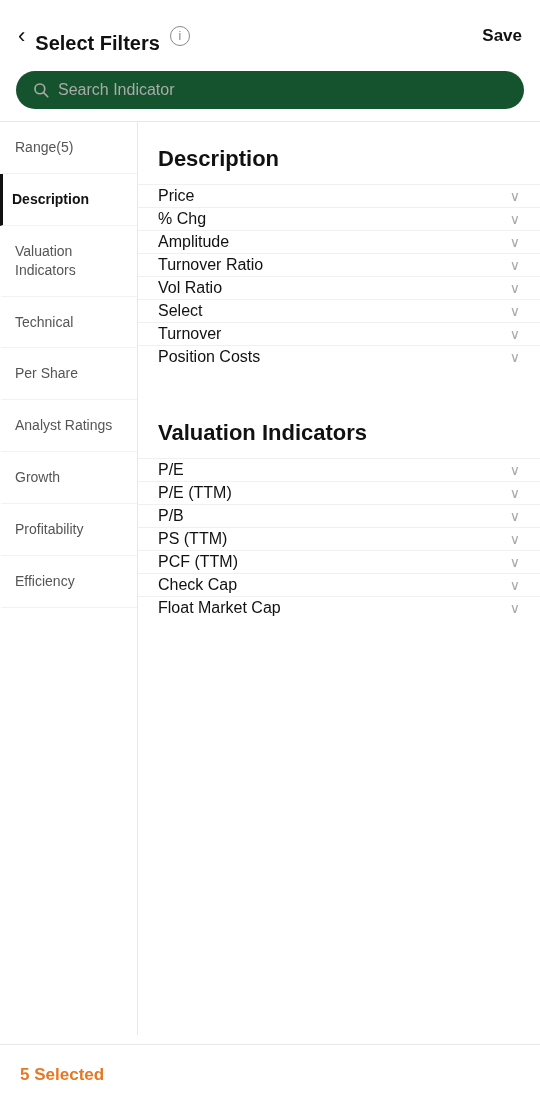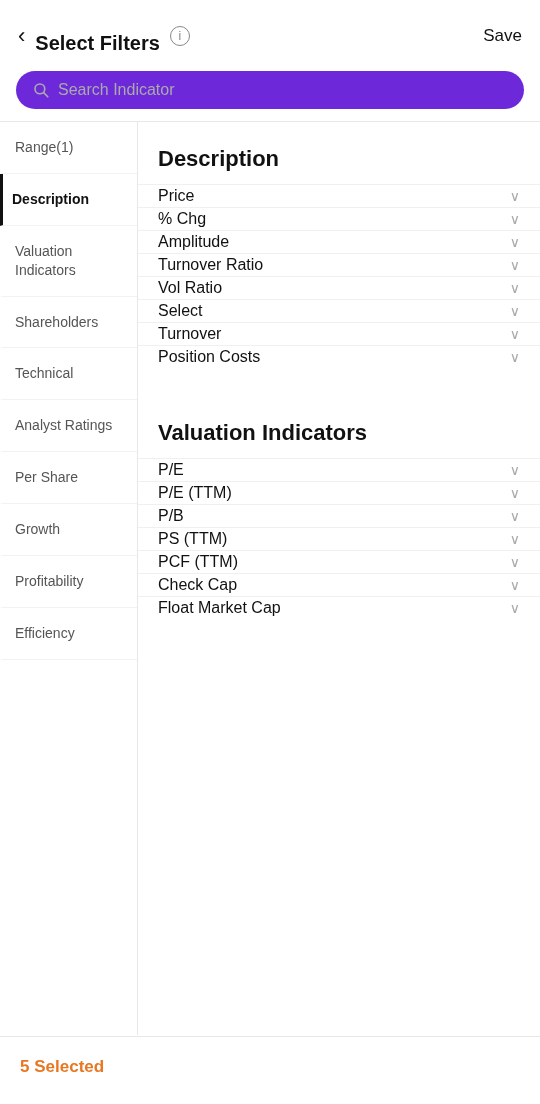--- a/index.html
+++ b/index.html
@@ -40,27 +40,27 @@
       border: 1.5px solid #888;
       display: flex;
       align-items: center;
       justify-content: center;
       font-size: 12px;
       color: #888;
     }
     .header-save {
       font-size: 17px;
       color: #111;
-      font-weight: 400;
+      font-weight: 700;
     }
 
     
     .search-bar {
       margin: 4px 16px 12px 16px;
-      background: #6d28d9;
+      background: #14532d;
       border-radius: 22px;
       display: flex;
       align-items: flex-start;
       padding: 10px 16px;
       gap: 8px;
     }
     .search-icon-shape {
       width: 18px;
       height: 18px;
       flex-shrink: 0;
@@ -140,21 +140,21 @@
     }
 
     
     .section-spacer {
       height: 28px;
     }
 
     
     .footer {
       position: fixed;
-      bottom: 8px;
+      bottom: 0;
       width: 540px;
       height: 60px;
       background: #fff;
       border-top: 1px solid #e8e8e8;
       display: flex;
       align-items: center;
       justify-content: space-between;
       padding: 0 20px;
     }
     .footer-selected {
@@ -197,27 +197,26 @@
   <svg class="search-icon-shape" viewBox="0 0 24 24" fill="none" stroke="#aaa" stroke-width="2.2" stroke-linecap="round">
     <circle cx="10.5" cy="10.5" r="6.5"></circle>
     <line x1="15.5" y1="15.5" x2="21" y2="21"></line>
   </svg>
   <span class="search-placeholder">Search Indicator</span>
 </div>
 
 <div class="main-layout">
 
   <div class="sidebar" id="sidebar-container">
-      <div class="sidebar-item">Range(1)</div>
+      <div class="sidebar-item">Range(5)</div>
       <div class="sidebar-item active">Description</div>
       <div class="sidebar-item">Valuation Indicators</div>
-      <div class="sidebar-item">Shareholders</div>
       <div class="sidebar-item">Technical</div>
+      <div class="sidebar-item">Per Share</div>
       <div class="sidebar-item">Analyst Ratings</div>
-      <div class="sidebar-item">Per Share</div>
       <div class="sidebar-item">Growth</div>
       <div class="sidebar-item">Profitability</div>
       <div class="sidebar-item">Efficiency</div>
     </div>
 
   <div class="content" id="content-container">
       <div class="section-heading">Description</div>
       <div class="filter-row">
         <span class="filter-label">Price</span>
         <span class="chevron-down">∨</span>

